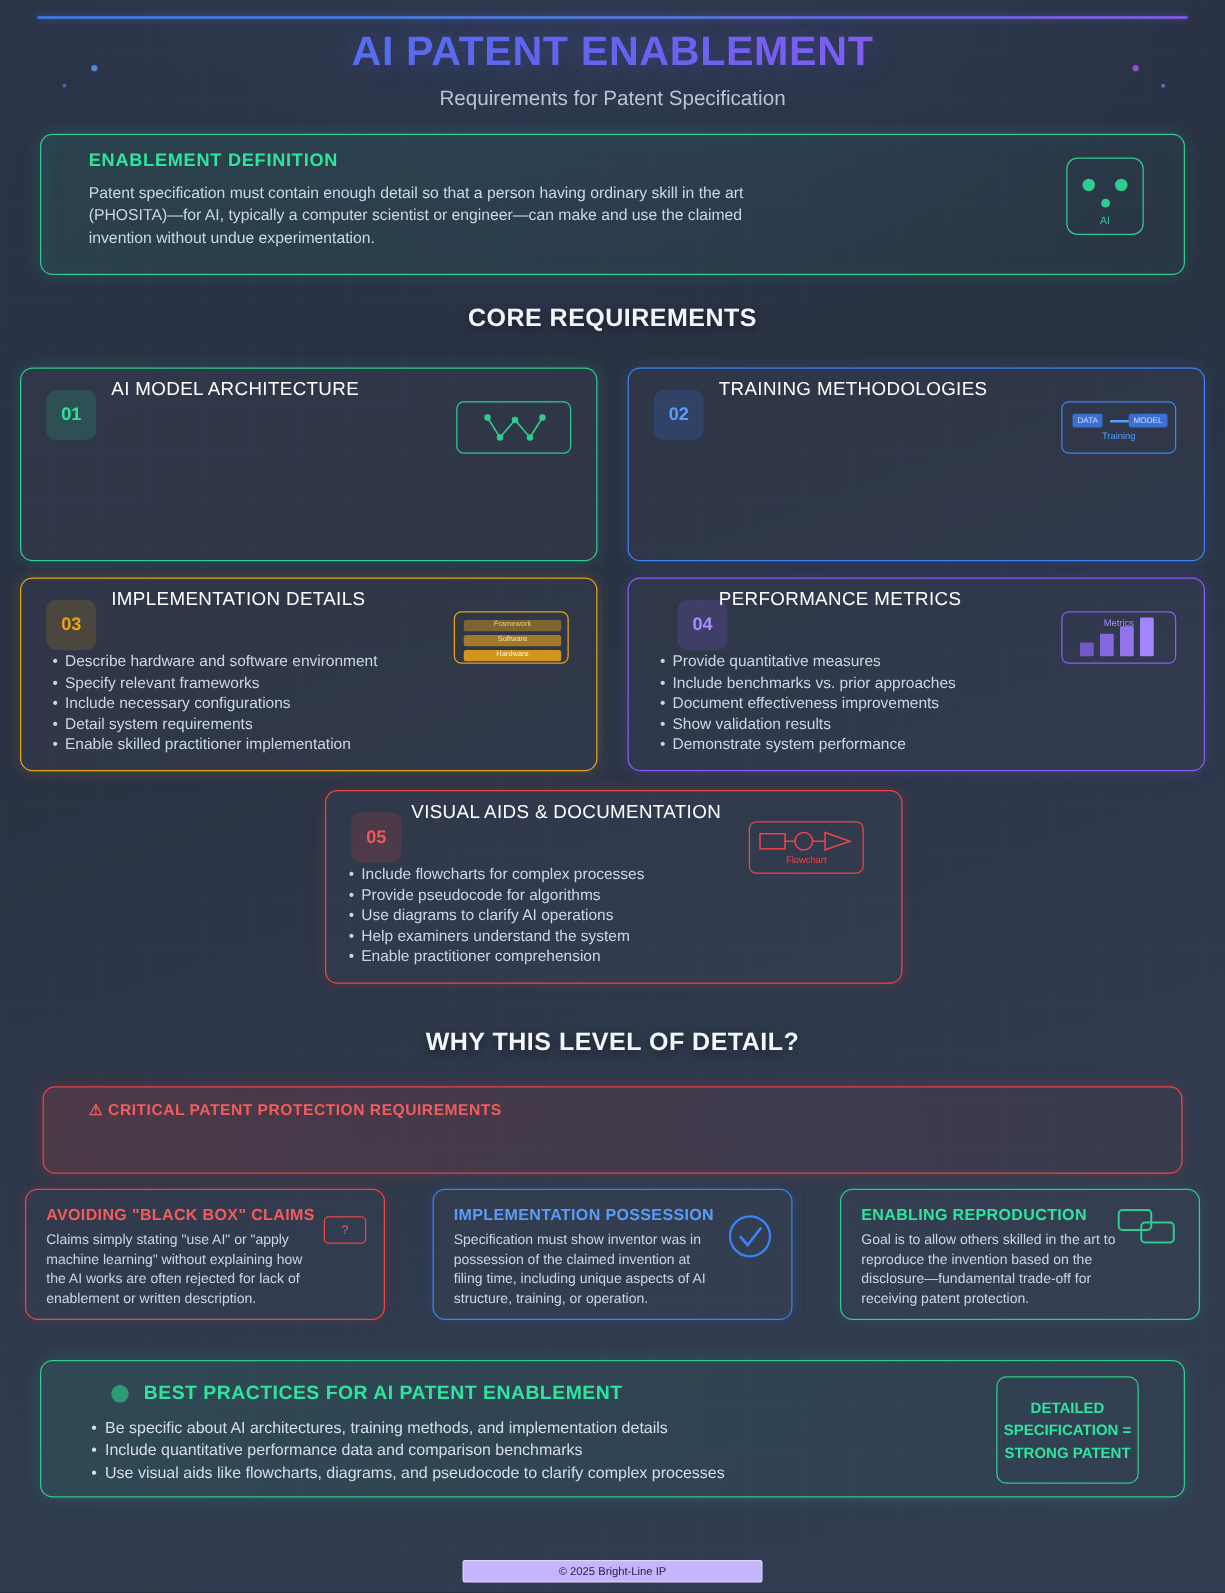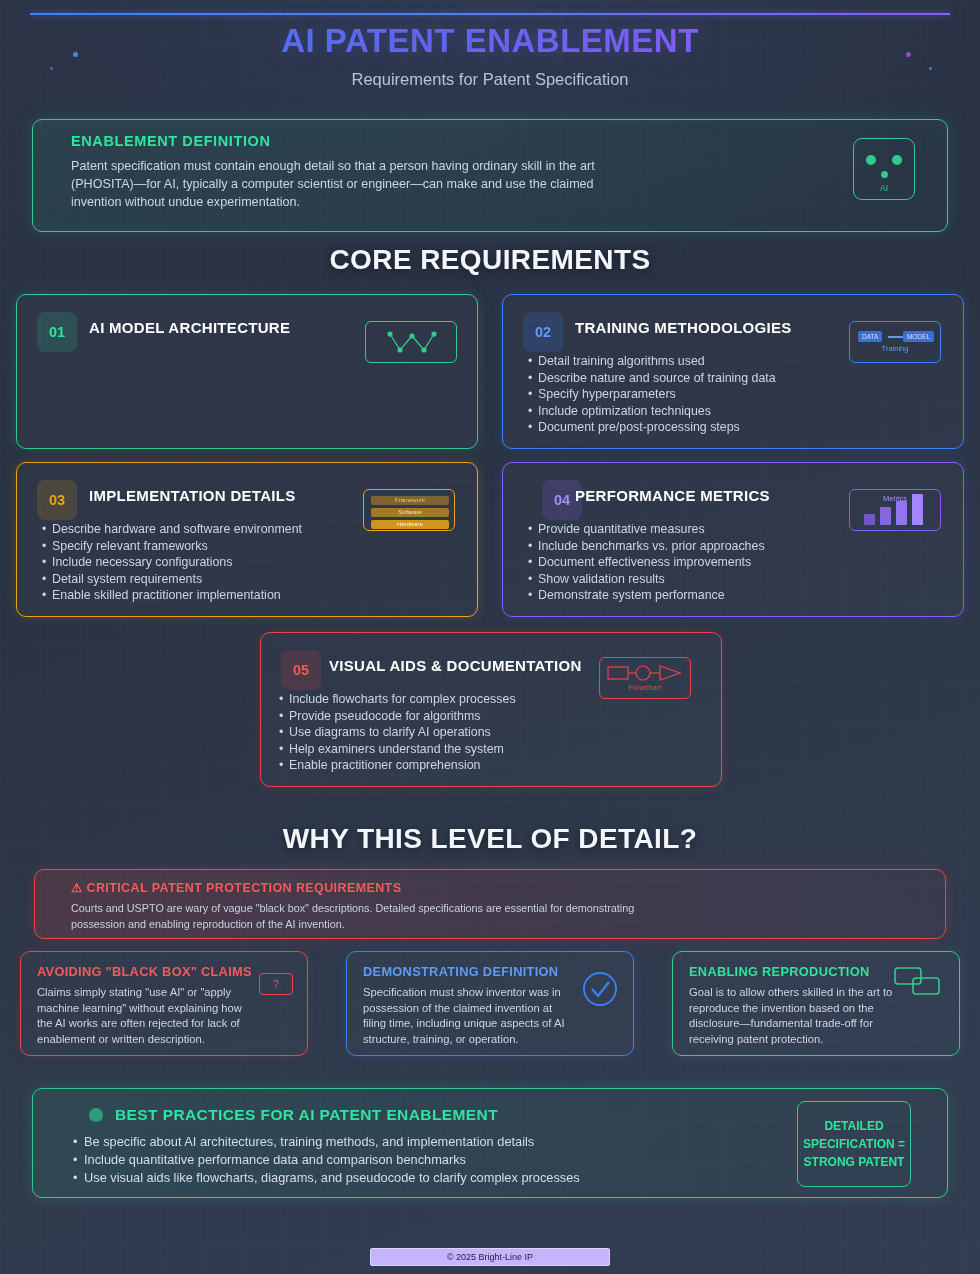--- a/index.html
+++ b/index.html
@@ -41,21 +41,21 @@
     -webkit-background-clip: text; background-clip: text; color: transparent;
     text-shadow: 0 0 22px rgba(99,102,241,0.35);
   }
   .subtitle {
     text-align: center; margin-top: 10px;
     font-size: 16.5px; color: #b9c3d4; font-weight: normal;
   }
 
   
   .def-box {
-    position: absolute; left: 32px; top: 119px; width: 916px; height: 113px;
+    position: absolute; left: 32px; top: 107px; width: 916px; height: 113px;
     border: 1.5px solid #2ecc8f; border-radius: 10px;
     background: linear-gradient(135deg, rgba(46,204,143,0.09), rgba(46,204,143,0.02));
     box-shadow: 0 0 14px rgba(46,204,143,0.18), inset 0 0 22px rgba(46,204,143,0.05);
   }
   .def-title {
     position: absolute; left: 38px; top: 13px;
     color: #2ee59d; font-size: 14.5px; font-weight: bold; letter-spacing: 0.6px;
   }
   .def-body {
     position: absolute; left: 38px; top: 38px; width: 560px;
@@ -68,39 +68,39 @@
   .ai-chip .d1 { width: 10px; height: 10px; background:#2ecc8f; left: 12px; top: 16px; }
   .ai-chip .d2 { width: 10px; height: 10px; background:#2ecc8f; left: 38px; top: 16px; }
   .ai-chip .d3 { width: 7px;  height: 7px;  background:#2ecc8f; left: 27px; top: 32px; }
   .ai-chip .lbl {
     position:absolute; left:0; right:0; bottom:6px; text-align:center;
     color:#2ecc8f; font-size:8.5px;
   }
 
   .section-h {
     position: absolute; left: 0; width: 100%; text-align: center;
-    color: #f2f5fa; font-size: 28px; font-weight: bold; letter-spacing: 0.4px;
+    color: #f2f5fa; font-size: 20px; font-weight: bold; letter-spacing: 0.4px;
     text-shadow: 0 2px 8px rgba(0,0,0,0.45);
   }
   #core-h { top: 244px; }
   #why-h  { top: 823px; }
 
   .card {
     position: absolute; border-radius: 10px; border: 1.5px solid;
     background: rgba(255,255,255,0.022);
   }
   .card .num {
     position: absolute; left: 20px; top: 17px;
     width: 40px; height: 40px; border-radius: 8px;
     display: flex; align-items: center; justify-content: center;
     font-size: 14.5px; font-weight: bold;
   }
   .card .ctitle {
-    position: absolute; left: 72px; top: 24px;
-    color: #ffffff; font-size: 15px; font-weight: bold; letter-spacing: 0.3px;
+    position: absolute; left: 72px; top: 8px;
+    color: #ffffff; font-size: 15px; font-weight: normal; letter-spacing: 0.3px;
   }
   .card ul { position: absolute; left: 25px; top: 58px; list-style: none; }
   .card li {
     color: #ccd5e3; font-size: 12.4px; line-height: 1.33;
     padding-left: 10px; position: relative;
   }
   .card li::before {
     content: "•"; position: absolute; left: 0; color: #ccd5e3;
   }
   .card .mini {
@@ -256,27 +256,20 @@
 
   <div class="card" id="card2">
     <div class="num">02</div>
     <div class="ctitle">TRAINING METHODOLOGIES</div>
     <div class="mini">
       <span class="tag" style="left:8px;top:9px;">DATA</span>
       <span class="connector" style="left:38px;top:14px;width:18px;"></span>
       <span class="tag" style="right:6px;top:9px;">MODEL</span>
       <span class="mini-lbl" style="bottom:9px;color:#5b9cf8;">Training</span>
     </div>
-    <ul>
-      <li>Detail training algorithms used</li>
-      <li>Describe nature and source of training data</li>
-      <li>Specify hyperparameters</li>
-      <li>Include optimization techniques</li>
-      <li>Document pre/post-processing steps</li>
-    </ul>
   </div>
 
   <div class="card" id="card3">
     <div class="num">03</div>
     <div class="ctitle">IMPLEMENTATION DETAILS</div>
     <div class="mini">
       <span class="layer" style="top:6px;width:78px;background:rgba(232,163,23,0.42);color:#f0c66b;font-size:6px;text-align:center;line-height:9px;">Framework</span>
       <span class="layer" style="top:18px;width:78px;background:rgba(232,163,23,0.62);color:#fae0a8;font-size:6px;text-align:center;line-height:9px;">Software</span>
       <span class="layer" style="top:30px;width:78px;background:rgba(232,163,23,0.88);color:#fff3d4;font-size:6px;text-align:center;line-height:9px;">Hardware</span>
     </div>
@@ -330,31 +323,30 @@
     </ul>
   </div>
 
   <div class="section-h" id="why-h">WHY THIS LEVEL OF DETAIL?</div>
 
   <div class="warn">
     <div class="warn-title">
       <span>⚠</span>
       <span>CRITICAL PATENT PROTECTION REQUIREMENTS</span>
     </div>
-    <div class="warn-body">Courts and USPTO are wary of vague "black box" descriptions. Detailed specifications are essential for demonstrating possession and enabling reproduction of the AI invention.</div>
   </div>
 
   <div class="info" id="info1">
     <h4>AVOIDING "BLACK BOX" CLAIMS</h4>
     <div class="qmark">?</div>
     <p>Claims simply stating "use AI" or "apply machine learning" without explaining how the AI works are often rejected for lack of enablement or written description.</p>
   </div>
 
   <div class="info" id="info2">
-    <h4>DEMONSTRATING DEFINITION</h4>
+    <h4>IMPLEMENTATION POSSESSION</h4>
     <span style="position:absolute;right:14px;top:18px;">
       <svg width="38" height="38" viewBox="0 0 38 38">
         <circle cx="19" cy="19" r="16" fill="none" stroke="#3b82f6" stroke-width="1.8"></circle>
         <polyline points="11,19 17,26 28,12" fill="none" stroke="#3b82f6" stroke-width="2.2"></polyline>
       </svg>
     </span>
     <p>Specification must show inventor was in possession of the claimed invention at filing time, including unique aspects of AI structure, training, or operation.</p>
   </div>
 
   <div class="info" id="info3">

